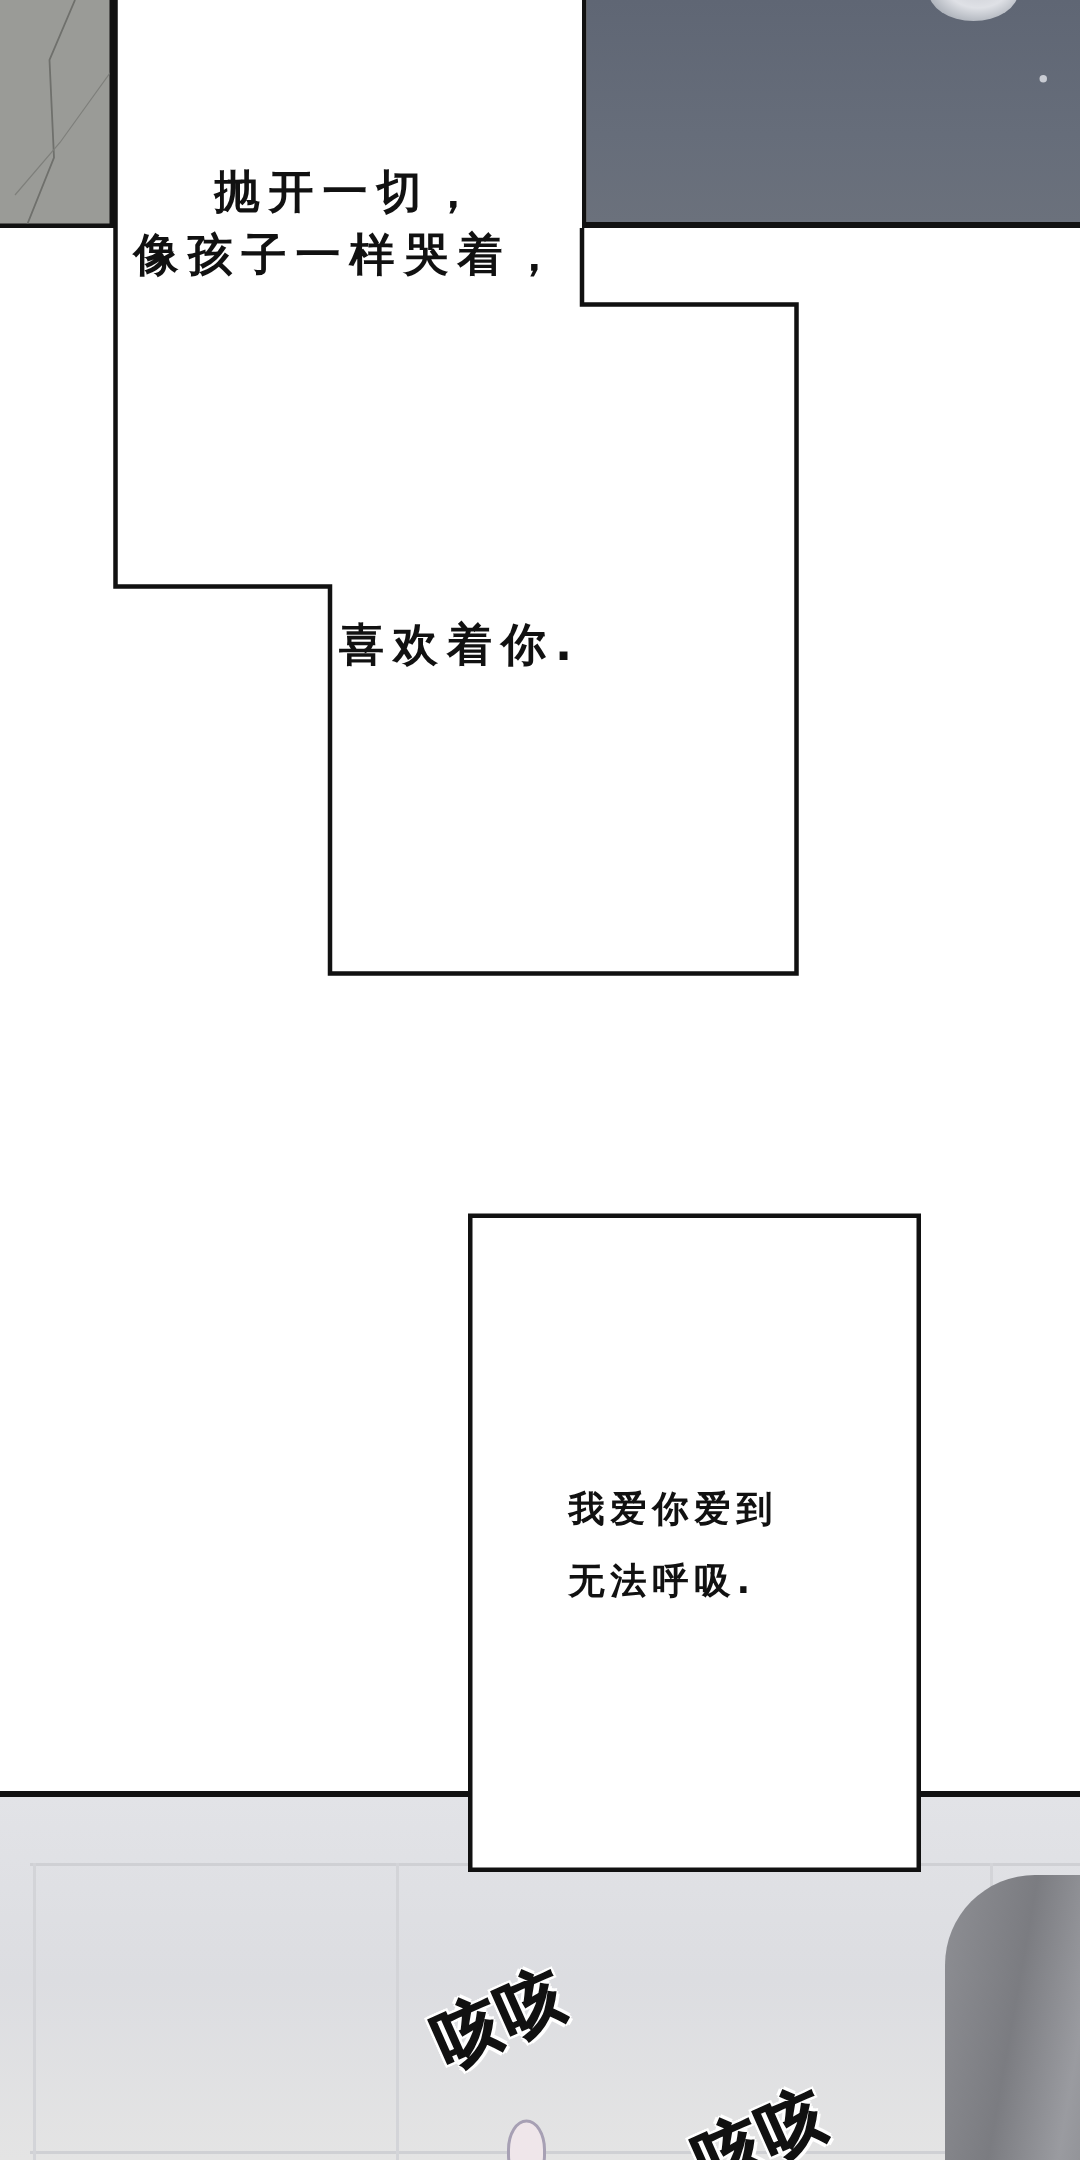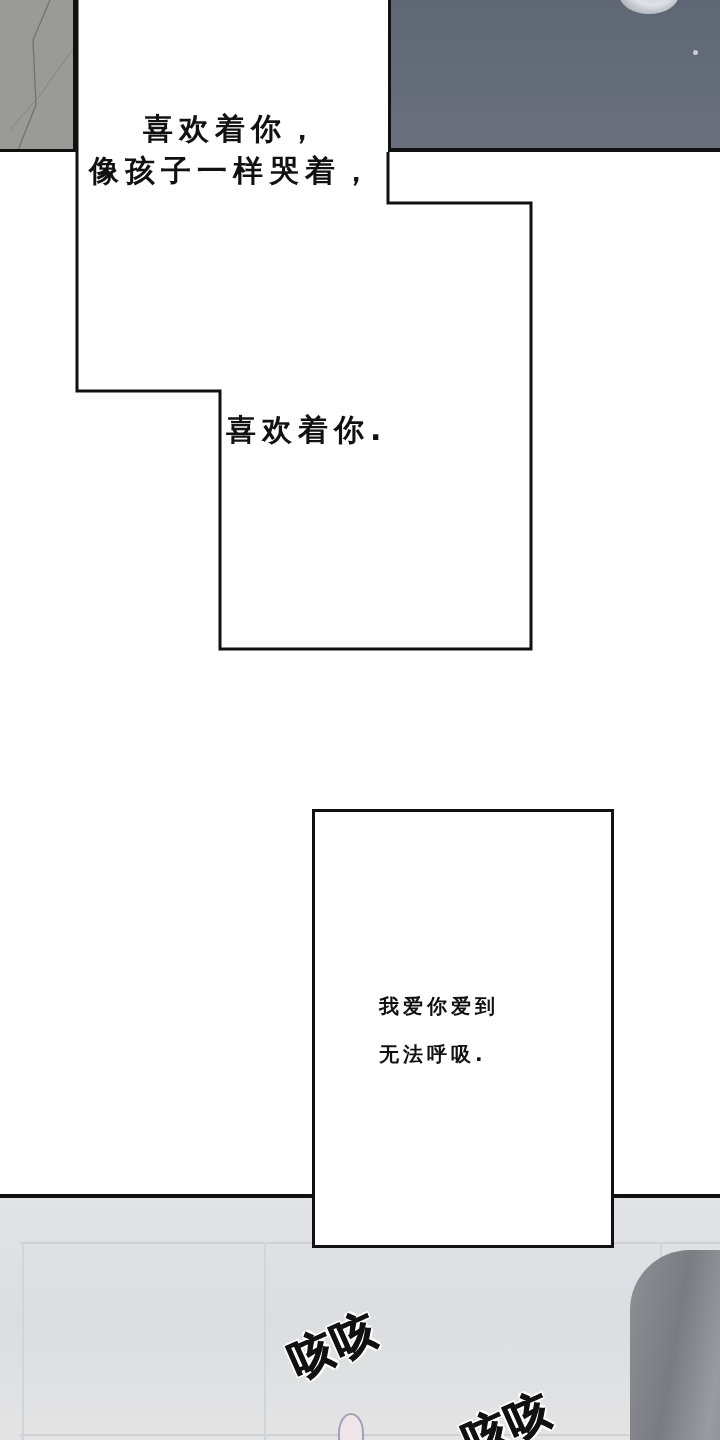--- a/index.html
+++ b/index.html
@@ -24,21 +24,21 @@
   .caption1 { left:0; top:0; width:720px; height:660px; }
   .caption1-text { left:80px; top:108px; width:306px; text-align:center; font-size:30px; font-weight:bold;
                    line-height:42px; color:#111; letter-spacing:6px; white-space:pre-line; }
   .caption1-text2 { left:226px; top:410px; width:300px; text-align:left; font-size:30px; font-weight:bold;
                     color:#111; letter-spacing:6px; }
 
   
   .caption2 { left:312px; top:809px; width:302px; height:439px; border:3px solid #111; background:#fff;
               box-sizing:border-box; z-index:3; }
   .caption2-text { left:0; top:170px; width:100%; box-sizing:border-box; padding-left:64px;
-                   font-size:20px; font-weight:bold; line-height:48px; color:#111; letter-spacing:4px; white-space:pre-line; }
+                   font-size:24px; font-weight:bold; line-height:48px; color:#111; letter-spacing:4px; white-space:pre-line; }
 
   
   .panel-bottom { left:0; top:1194px; width:720px; height:246px;
                   background:linear-gradient(180deg,#e2e3e7 0%,#dcdde1 50%,#e4e4e4 100%);
                   border-top:4px solid #111; box-sizing:border-box; overflow:hidden; z-index:1; }
   .wall-line-h { background:#cfd0d4; height:2px; }
   .wall-line-v { background:#d3d4d8; width:2px; }
   .sfx { font-size:44px; font-weight:bold; color:#111; -webkit-text-stroke:1px #111;
          text-shadow: 2px 0 #fff, -2px 0 #fff, 0 2px #fff, 0 -2px #fff, 2px 2px #fff, -2px -2px #fff, 2px -2px #fff, -2px 2px #fff;
          letter-spacing:2px; }
@@ -60,21 +60,21 @@
 </div>
 
 <div class="abs panel-right">
   <div class="abs moon"></div>
   <div class="abs star"></div>
 </div>
 
 <svg class="abs caption1" width="720" height="660">
   <polyline points="77,0 77,391 220,391 220,649 531,649 531,203 388,203 388,152" fill="none" stroke="#111" stroke-width="3"></polyline>
 </svg>
-<div class="abs caption1-text">喜欢着你，
+<div class="abs caption1-text">抛开一切，
 像孩子一样哭着，</div>
 <div class="abs caption1-text2">喜欢着你.</div>
 
 <div class="abs panel-bottom">
   <div class="abs wall-line-h" style="left:20px;top:44px;width:700px;"></div>
   <div class="abs wall-line-h" style="left:20px;top:236px;width:700px;"></div>
   <div class="abs wall-line-v" style="left:22px;top:44px;height:200px;"></div>
   <div class="abs wall-line-v" style="left:264px;top:44px;height:200px;"></div>
   <div class="abs wall-line-v" style="left:660px;top:44px;height:200px;"></div>
   <div class="abs hair"></div>

